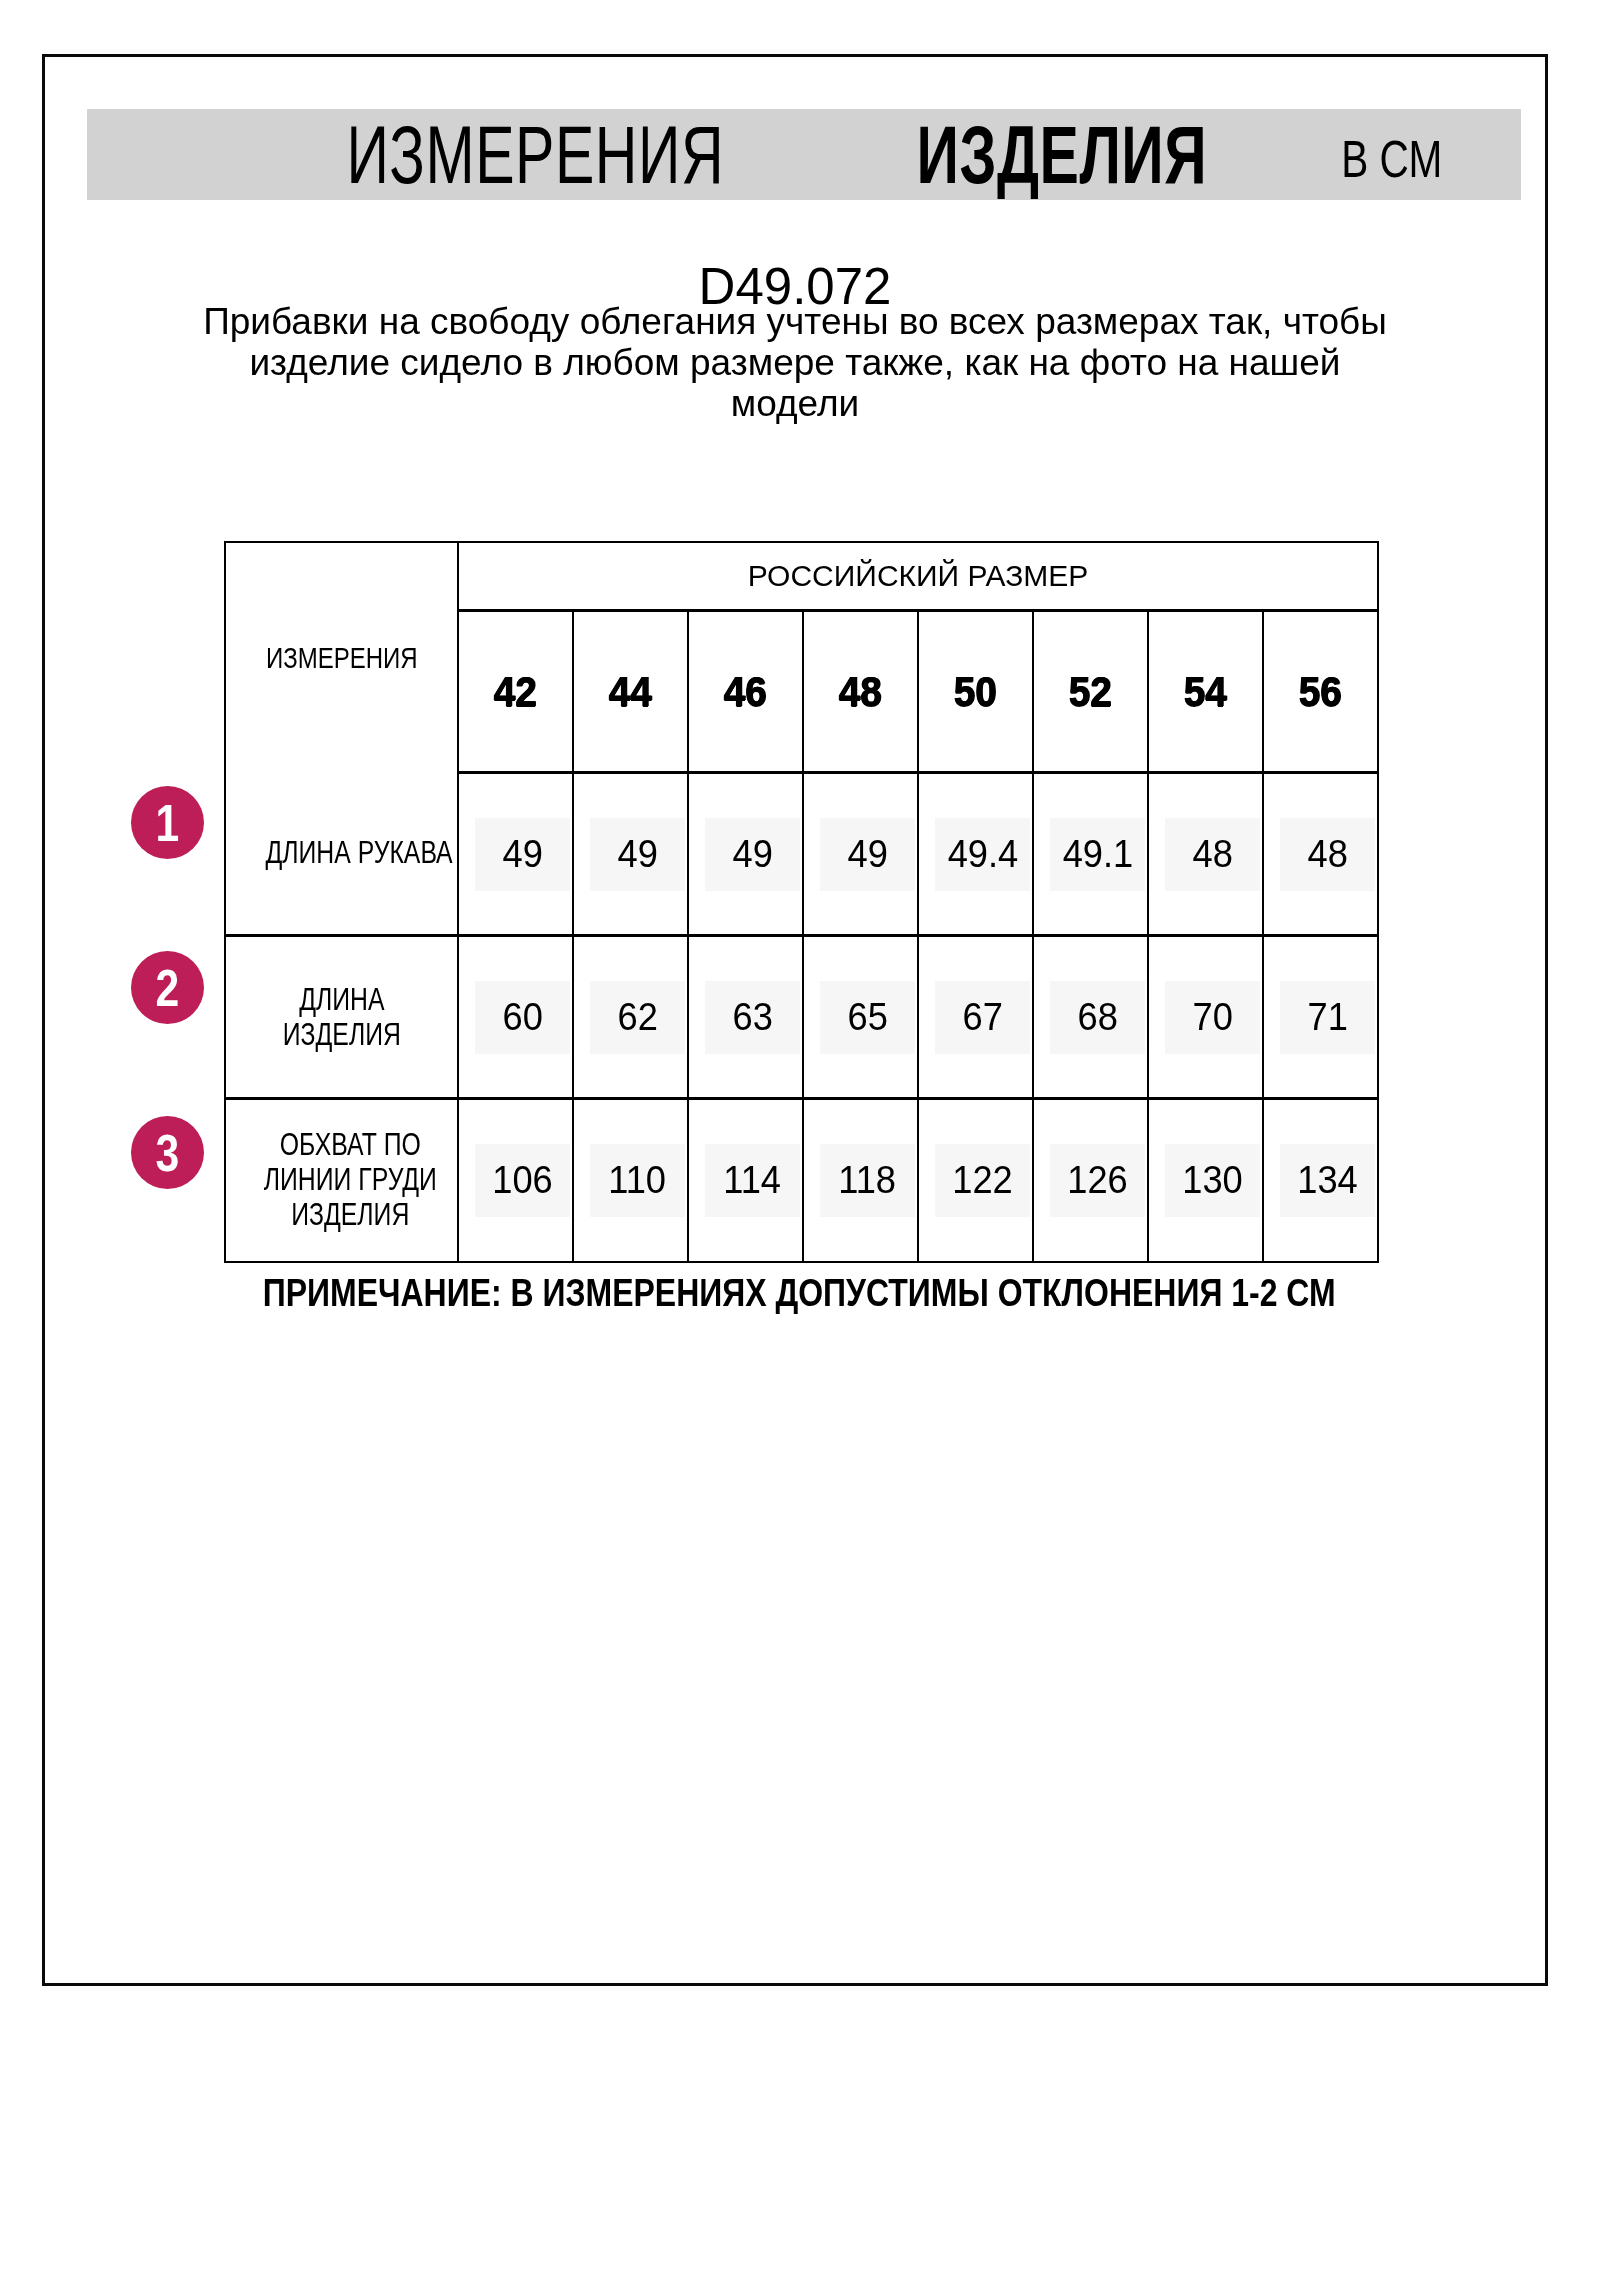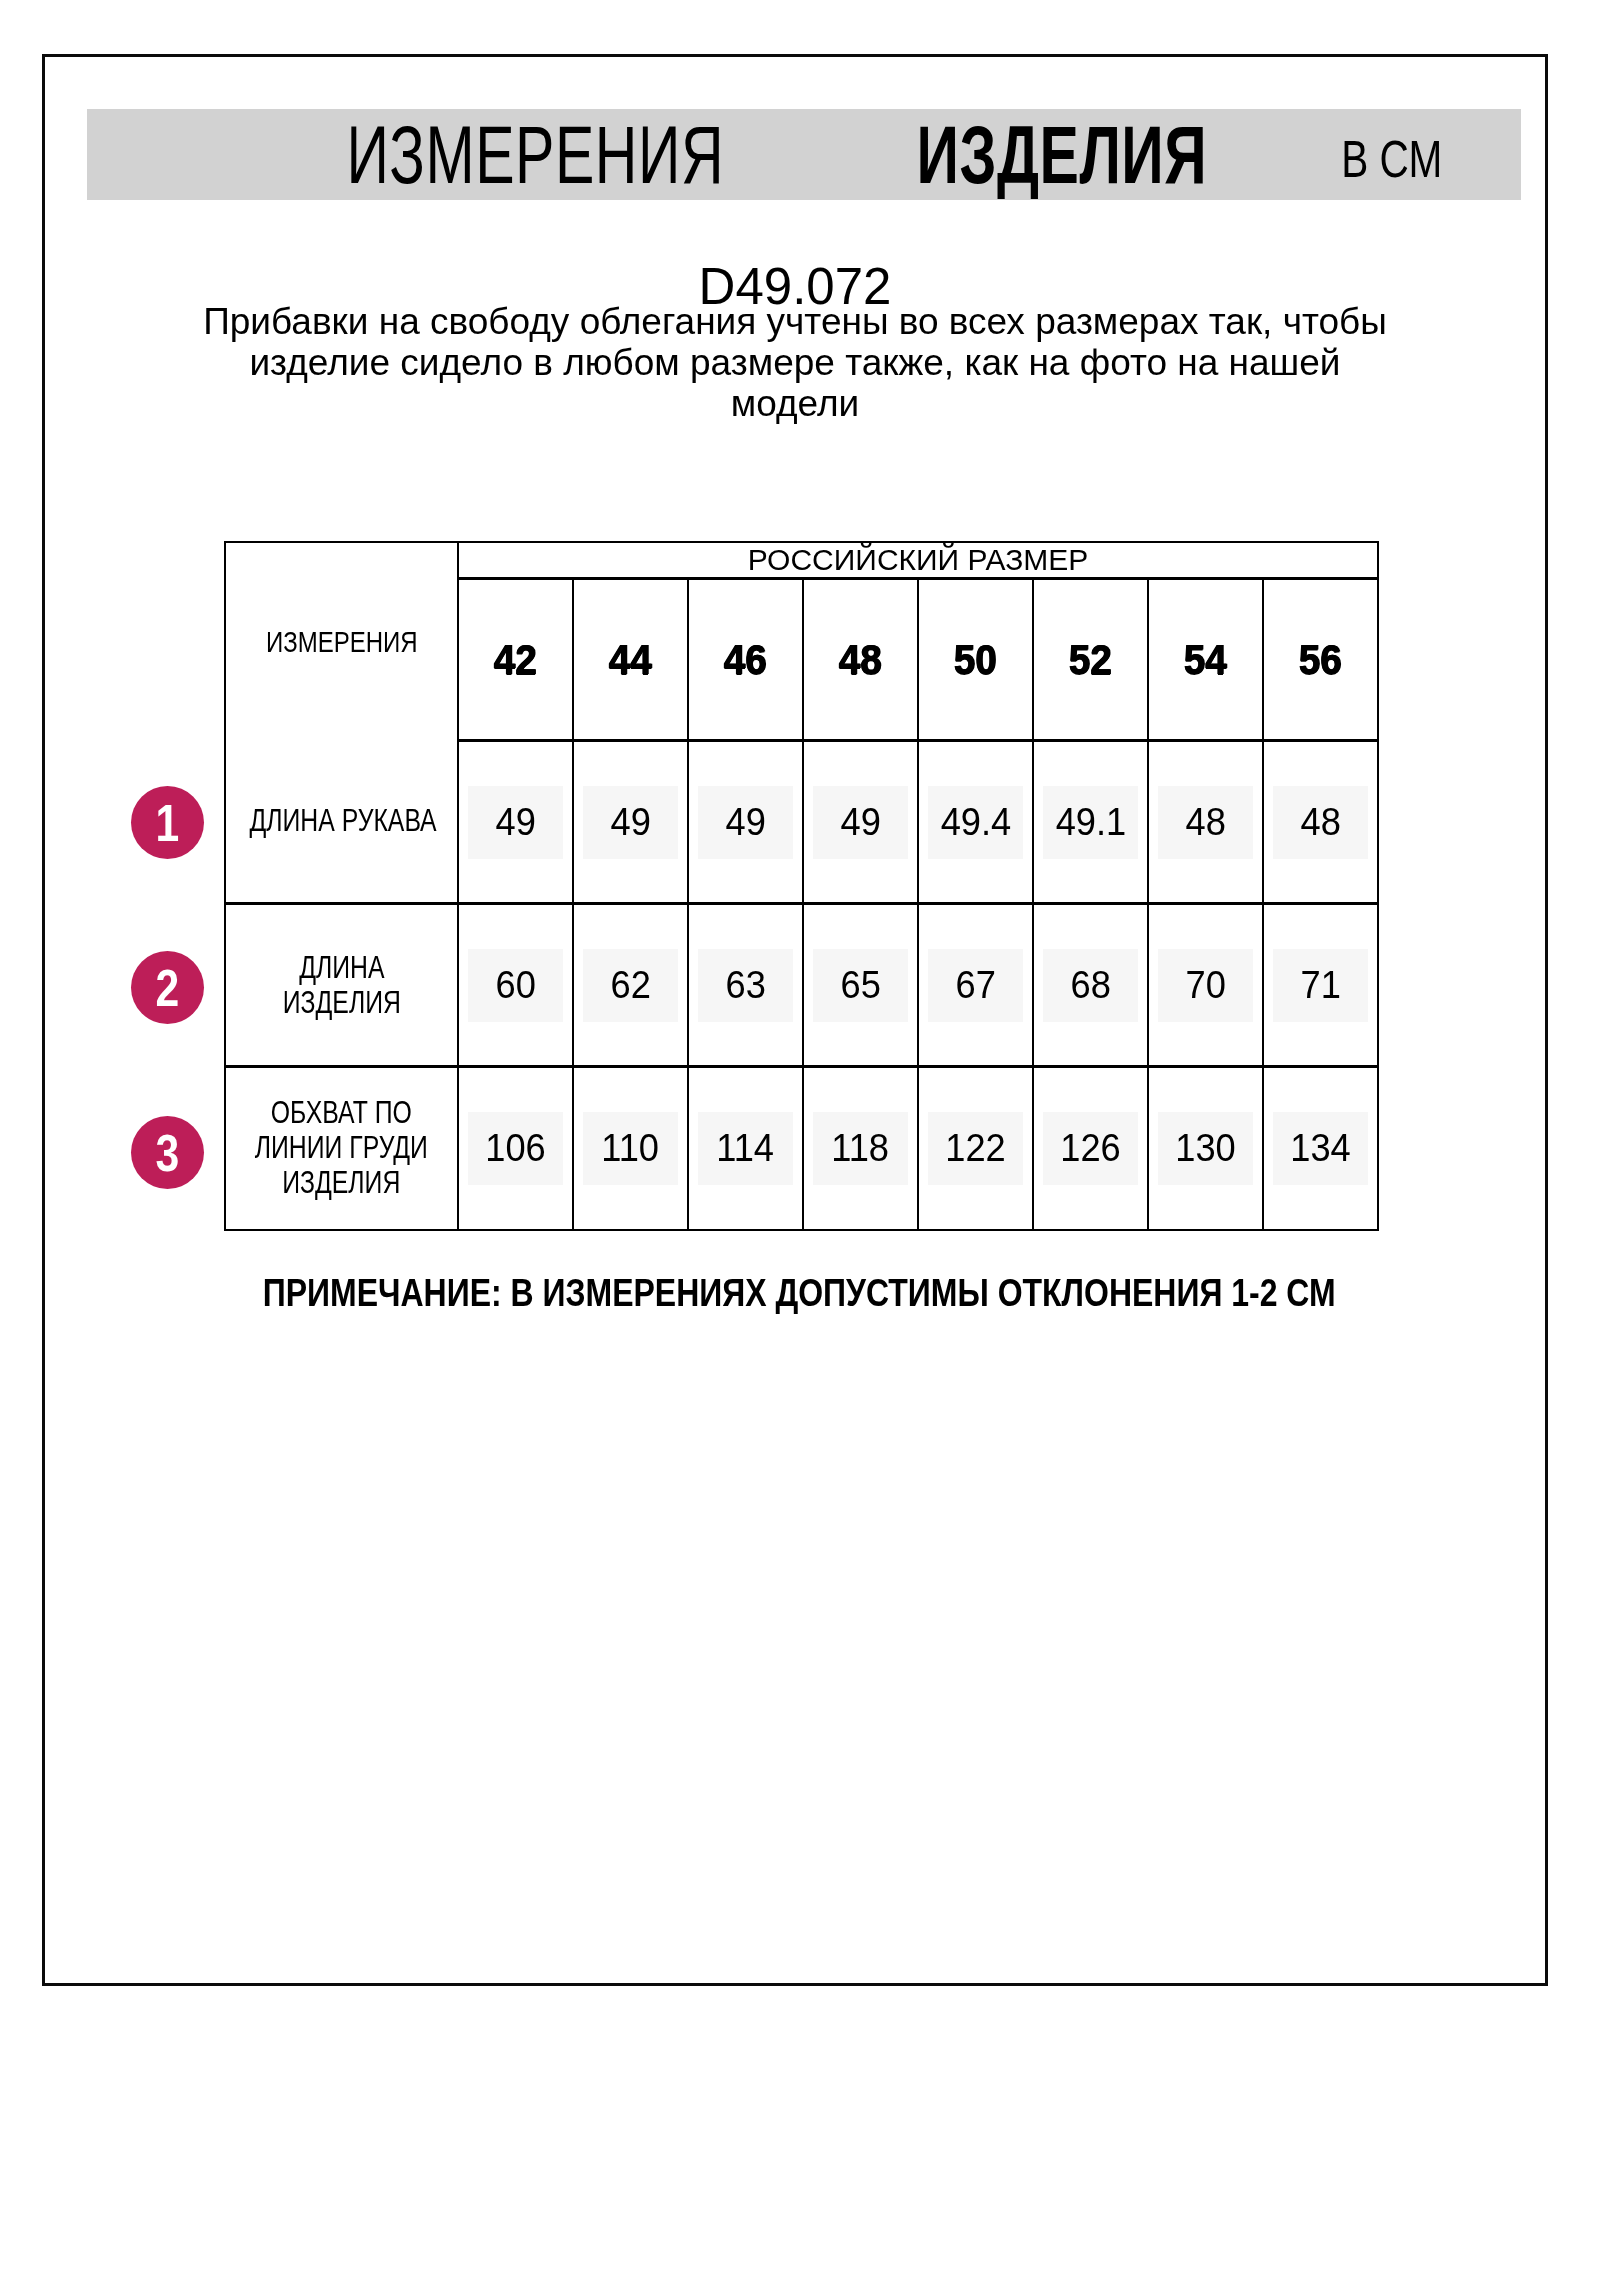--- a/index.html
+++ b/index.html
@@ -87,21 +87,21 @@
     table-layout: fixed;
     width: 1149px;
     border: 2px solid #000;
   }
   .size-table col.c0 { width: 233px; }
   .size-table col.cs { width: 115px; }
   .size-table tr.r-group  { height: 33px; }
   .size-table tr.r-sizes  { height: 162px; margin-top: 8px; }
   .size-table tr.r-data   { height: 163px; }
   .size-table th, .size-table td {
-    padding: 0;
+    padding: 16px;
     text-align: center;
     vertical-align: middle;
     font-weight: normal;
     background: #fff;
   }
   th.corner {
     border-right: 2px solid #000;
     font-size: 30px;
   }
   th.group {

